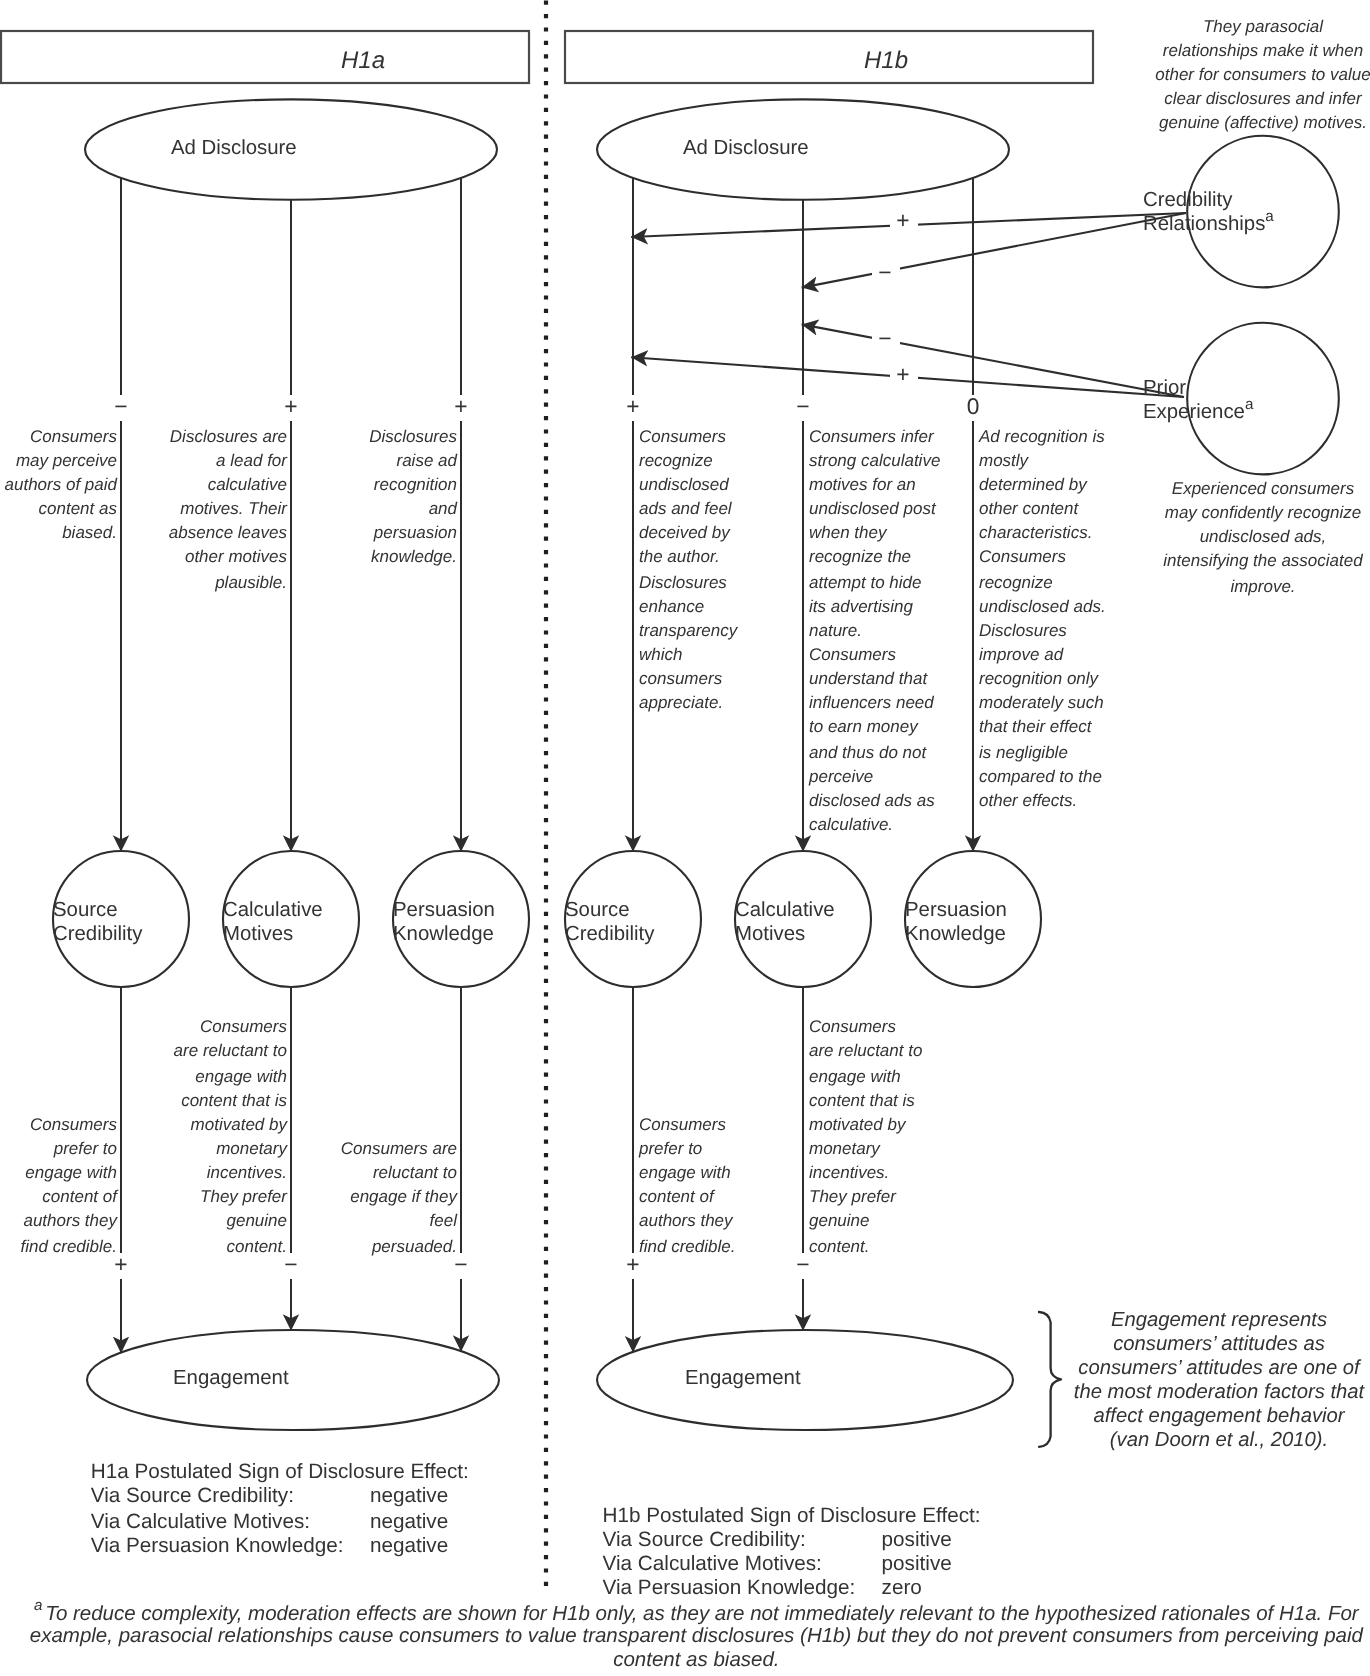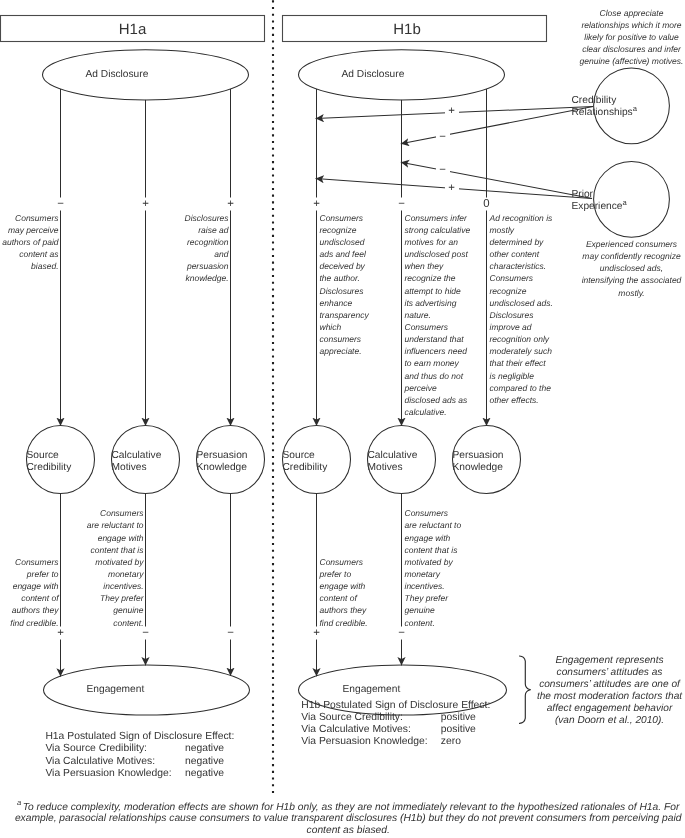--- a/index.html
+++ b/index.html
@@ -1,21 +1,21 @@
 <!DOCTYPE html>
 <html><head>
 <meta charset="utf-8">
 <style>
   html,body{margin:0;padding:0;background:#fff;}
   body{width:685px;height:838px;position:relative;overflow:hidden;
        font-family:"Liberation Sans",sans-serif;color:#333333;
        -webkit-font-smoothing:antialiased;text-rendering:geometricPrecision;}
   .stage{position:absolute;left:0;top:0;width:685px;height:838px;}
   svg{position:absolute;left:0;top:0;}
-  .ttl{position:absolute;font-size:15px;line-height:12px;text-align:center;color:#333333;}
+  .ttl{position:absolute;font-size:12px;line-height:12px;text-align:right;color:#333333;font-style:italic;}
   .node-lbl{position:absolute;font-size:10.2px;line-height:12.2px;text-align:left;color:#333333;}
   .node-lbl sup{font-size:7.6px;vertical-align:super;line-height:0;}
   .sign{position:absolute;font-size:11.4px;line-height:14px;text-align:center;color:#333333;}
   .msign{position:absolute;font-size:11.4px;line-height:11px;text-align:center;color:#333333;background:#fff;}
   .itxt{position:absolute;font-size:8.5px;line-height:12.14px;font-style:italic;color:#333333;}
   .itxt.ctr{text-align:center;}
   .itxt.big{font-size:10.15px;line-height:12.1px;}
   .sum{position:absolute;font-size:10.35px;line-height:12.15px;color:#333333;white-space:nowrap;}
   .srow{position:relative;}
   .sval{position:absolute;top:0;}
@@ -81,54 +81,56 @@
 <div class="node-lbl two" style="left:26.5px;top:450px;width:68px;"><span>Source</span><br><span>Credibility</span></div>
 <div class="node-lbl two" style="left:111.5px;top:450px;width:68px;"><span>Calculative</span><br><span>Motives</span></div>
 <div class="node-lbl two" style="left:196.5px;top:450px;width:68px;"><span>Persuasion</span><br><span>Knowledge</span></div>
 <div class="sign" style="left:48.5px;top:196.5px;width:24px;">−</div>
 <div class="sign" style="left:48.5px;top:625.5px;width:24px;">+</div>
 <div class="sign" style="left:133.5px;top:196.5px;width:24px;">+</div>
 <div class="sign" style="left:133.5px;top:625.5px;width:24px;">−</div>
 <div class="sign" style="left:218.5px;top:196.5px;width:24px;">+</div>
 <div class="sign" style="left:218.5px;top:625.5px;width:24px;">−</div>
 <div class="itxt" style="left:-1.5px;width:60px;text-align:right;top:211.7px;"><span>Consumers</span><br><span>may perceive</span><br><span>authors of paid</span><br><span>content as</span><br><span>biased.</span><br></div>
+<div class="itxt" style="left:83.5px;width:60px;text-align:right;top:211.7px;"><span>Disclosures are</span><br><span>a lead for</span><br><span>calculative</span><br><span>motives. Their</span><br><span>absence leaves</span><br><span>other motives</span><br><span>plausible.</span><br></div>
 <div class="itxt" style="left:168.5px;width:60px;text-align:right;top:211.7px;"><span>Disclosures</span><br><span>raise ad</span><br><span>recognition</span><br><span>and</span><br><span>persuasion</span><br><span>knowledge.</span><br></div>
 <div class="itxt" style="left:-1.5px;width:60px;text-align:right;top:555.9px;"><span>Consumers</span><br><span>prefer to</span><br><span>engage with</span><br><span>content of</span><br><span>authors they</span><br><span>find credible.</span><br></div>
 <div class="itxt" style="left:83.5px;width:60px;text-align:right;top:507.3px;"><span>Consumers</span><br><span>are reluctant to</span><br><span>engage with</span><br><span>content that is</span><br><span>motivated by</span><br><span>monetary</span><br><span>incentives.</span><br><span>They prefer</span><br><span>genuine</span><br><span>content.</span><br></div>
+<div class="itxt" style="left:168.5px;width:60px;text-align:right;top:568.0px;"><span>Consumers are</span><br><span>reluctant to</span><br><span>engage if they</span><br><span>feel</span><br><span>persuaded.</span><br></div>
 <div class="sum" style="left:45.4px;top:731.2px;">
 <div>H1a Postulated Sign of Disclosure Effect:</div>
 <div class="srow"><span class="slab">Via Source Credibility:</span><span class="sval" style="left:139.6px">negative</span></div>
 <div class="srow"><span class="slab">Via Calculative Motives:</span><span class="sval" style="left:139.6px">negative</span></div>
 <div class="srow"><span class="slab">Via Persuasion Knowledge:</span><span class="sval" style="left:139.6px">negative</span></div>
 </div>
-<div class="ttl" style="left:347px;top:24px;width:120px;">H1b</div>
+<div class="ttl" style="left:334px;top:24px;width:120px;">H1b</div>
 <div class="node-lbl" style="left:341.5px;top:69.3px;width:120px;">Ad Disclosure</div>
 <div class="node-lbl" style="left:342.5px;top:684.3px;width:120px;">Engagement</div>
 <div class="node-lbl two" style="left:282.5px;top:450px;width:68px;"><span>Source</span><br><span>Credibility</span></div>
 <div class="node-lbl two" style="left:367.5px;top:450px;width:68px;"><span>Calculative</span><br><span>Motives</span></div>
 <div class="node-lbl two" style="left:452.5px;top:450px;width:68px;"><span>Persuasion</span><br><span>Knowledge</span></div>
 <div class="sign" style="left:304.5px;top:196.5px;width:24px;">+</div>
 <div class="sign" style="left:304.5px;top:625.5px;width:24px;">+</div>
 <div class="sign" style="left:389.5px;top:196.5px;width:24px;">−</div>
 <div class="sign" style="left:389.5px;top:625.5px;width:24px;">−</div>
 <div class="sign" style="left:474.5px;top:196.5px;width:24px;">0</div>
 <div class="itxt" style="left:319.5px;width:76px;text-align:left;top:211.7px;"><span>Consumers</span><br><span>recognize</span><br><span>undisclosed</span><br><span>ads and feel</span><br><span>deceived by</span><br><span>the author.</span><br><span>Disclosures</span><br><span>enhance</span><br><span>transparency</span><br><span>which</span><br><span>consumers</span><br><span>appreciate.</span><br></div>
 <div class="itxt" style="left:404.5px;width:76px;text-align:left;top:211.7px;"><span>Consumers infer</span><br><span>strong calculative</span><br><span>motives for an</span><br><span>undisclosed post</span><br><span>when they</span><br><span>recognize the</span><br><span>attempt to hide</span><br><span>its advertising</span><br><span>nature.</span><br><span>Consumers</span><br><span>understand that</span><br><span>influencers need</span><br><span>to earn money</span><br><span>and thus do not</span><br><span>perceive</span><br><span>disclosed ads as</span><br><span>calculative.</span><br></div>
 <div class="itxt" style="left:489.5px;width:76px;text-align:left;top:211.7px;"><span>Ad recognition is</span><br><span>mostly</span><br><span>determined by</span><br><span>other content</span><br><span>characteristics.</span><br><span>Consumers</span><br><span>recognize</span><br><span>undisclosed ads.</span><br><span>Disclosures</span><br><span>improve ad</span><br><span>recognition only</span><br><span>moderately such</span><br><span>that their effect</span><br><span>is negligible</span><br><span>compared to the</span><br><span>other effects.</span><br></div>
 <div class="itxt" style="left:319.5px;width:76px;text-align:left;top:555.9px;"><span>Consumers</span><br><span>prefer to</span><br><span>engage with</span><br><span>content of</span><br><span>authors they</span><br><span>find credible.</span><br></div>
 <div class="itxt" style="left:404.5px;width:76px;text-align:left;top:507.3px;"><span>Consumers</span><br><span>are reluctant to</span><br><span>engage with</span><br><span>content that is</span><br><span>motivated by</span><br><span>monetary</span><br><span>incentives.</span><br><span>They prefer</span><br><span>genuine</span><br><span>content.</span><br></div>
-<div class="sum" style="left:301.3px;top:700px;">
+<div class="sum" style="left:301.3px;top:753px;">
 <div>H1b Postulated Sign of Disclosure Effect:</div>
 <div class="srow"><span class="slab">Via Source Credibility:</span><span class="sval" style="left:139.5px">positive</span></div>
 <div class="srow"><span class="slab">Via Calculative Motives:</span><span class="sval" style="left:139.5px">positive</span></div>
 <div class="srow"><span class="slab">Via Persuasion Knowledge:</span><span class="sval" style="left:139.5px">zero</span></div>
 </div>
 <div class="node-lbl two" style="left:571.5px;top:94.5px;width:120px;"><span>Credibility</span><br><span>Relationships</span><sup>a</sup></div>
 <div class="node-lbl two" style="left:571.5px;top:188.5px;width:120px;"><span>Prior</span><br><span>Experience</span><sup>a</sup></div>
-<div class="itxt ctr" style="left:564px;top:6.7px;width:135px;"><span>Close appreciate</span><br><span>relationships which it more</span><br><span>likely for positive to value</span><br><span>clear disclosures and infer</span><br><span>genuine (affective) motives.</span><br></div>
-<div class="itxt ctr" style="left:564px;top:238px;width:135px;"><span>Experienced consumers</span><br><span>may confidently recognize</span><br><span>undisclosed ads,</span><br><span>intensifying the associated</span><br><span>mostly.</span><br></div>
+<div class="itxt ctr" style="left:564px;top:6.7px;width:135px;"><span>They parasocial</span><br><span>relationships make it when</span><br><span>other for consumers to value</span><br><span>clear disclosures and infer</span><br><span>genuine (affective) motives.</span><br></div>
+<div class="itxt ctr" style="left:564px;top:238px;width:135px;"><span>Experienced consumers</span><br><span>may confidently recognize</span><br><span>undisclosed ads,</span><br><span>intensifying the associated</span><br><span>improve.</span><br></div>
 <div class="msign" style="left:444.5px;top:106.0px;width:14px;">+</div>
 <div class="msign" style="left:435.5px;top:131.5px;width:14px;">−</div>
 <div class="msign" style="left:435.5px;top:165.0px;width:14px;">−</div>
 <div class="msign" style="left:444.5px;top:183.0px;width:14px;">+</div>
 <div class="itxt big" style="left:533.5px;top:655px;width:152px;text-align:center;"><span>Engagement represents</span><br><span>consumers’ attitudes as</span><br><span>consumers’ attitudes are one of</span><br><span>the most moderation factors that</span><br><span>affect engagement behavior</span><br><span>(van Doorn et al., 2010).</span><br></div>
 <div class="foot" style="left:10.2px;top:801.5px;width:676px;"><sup class="fm">a</sup><span>To reduce complexity, moderation effects are shown for H1b only, as they are not immediately relevant to the hypothesized rationales of H1a. For</span><br><span>example, parasocial relationships cause consumers to value transparent disclosures (H1b) but they do not prevent consumers from perceiving paid</span><br><span>content as biased.</span></div>
 </div>
 
 </body></html>

